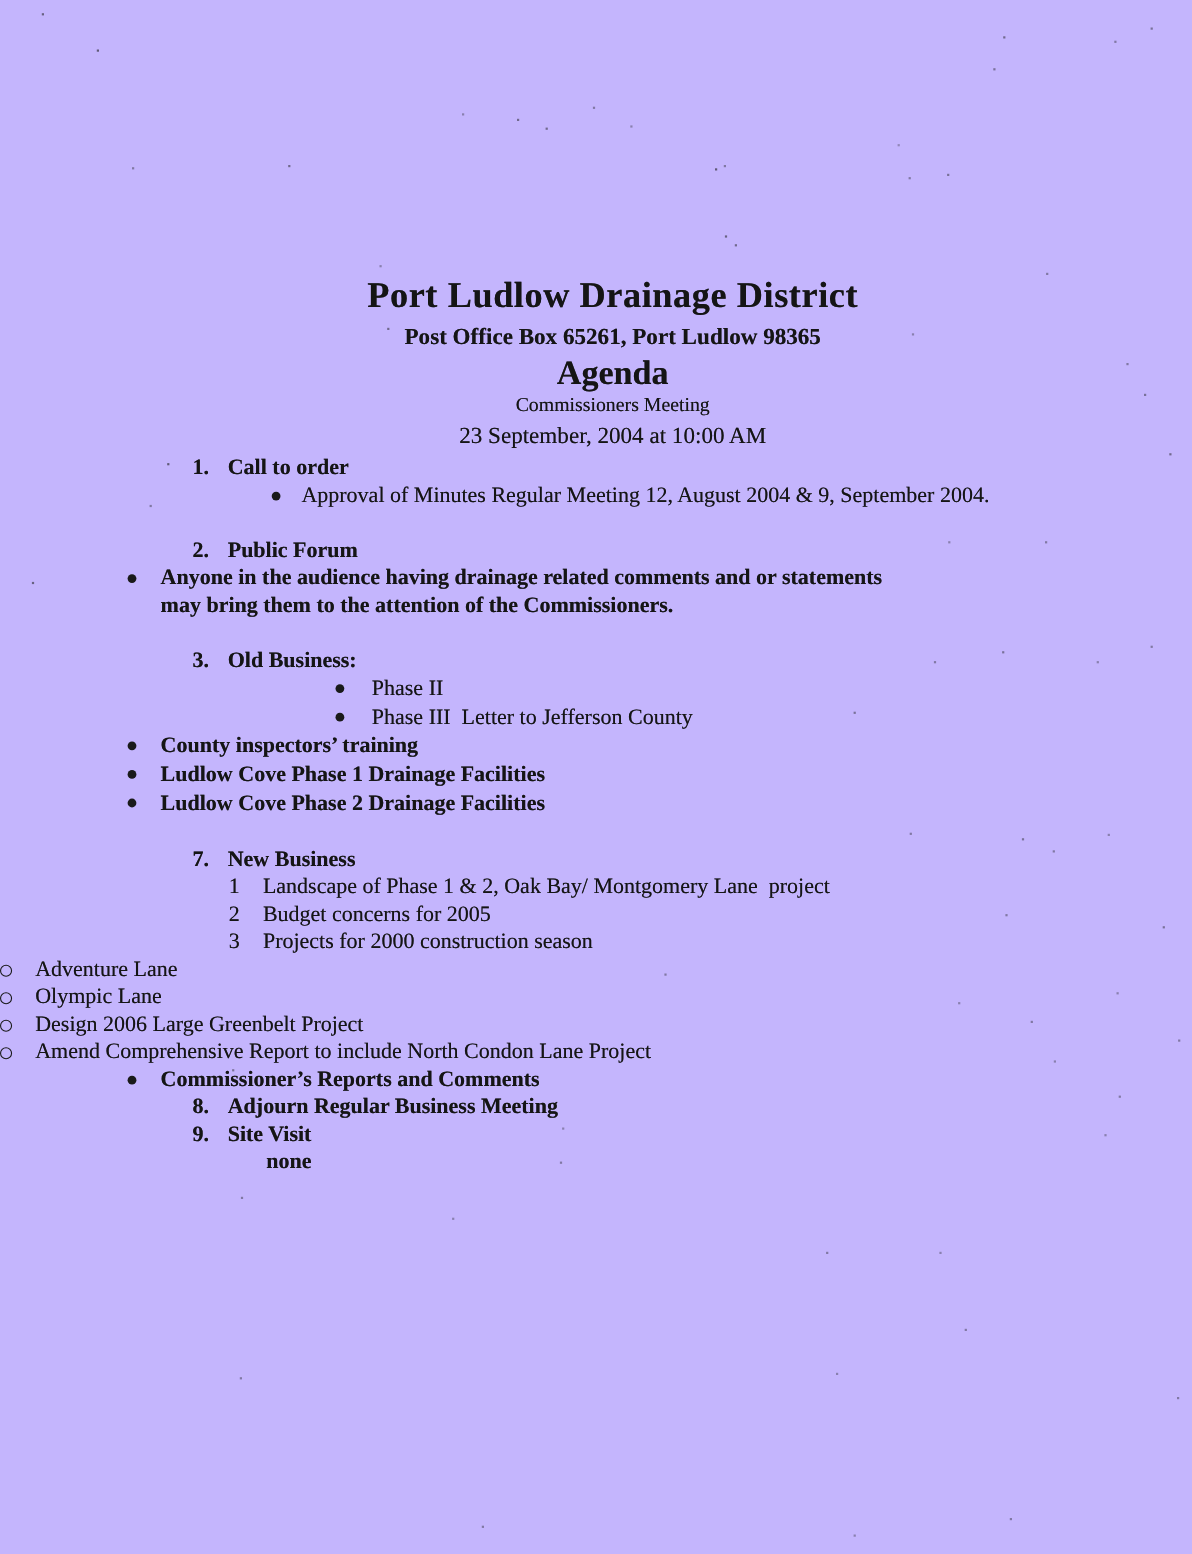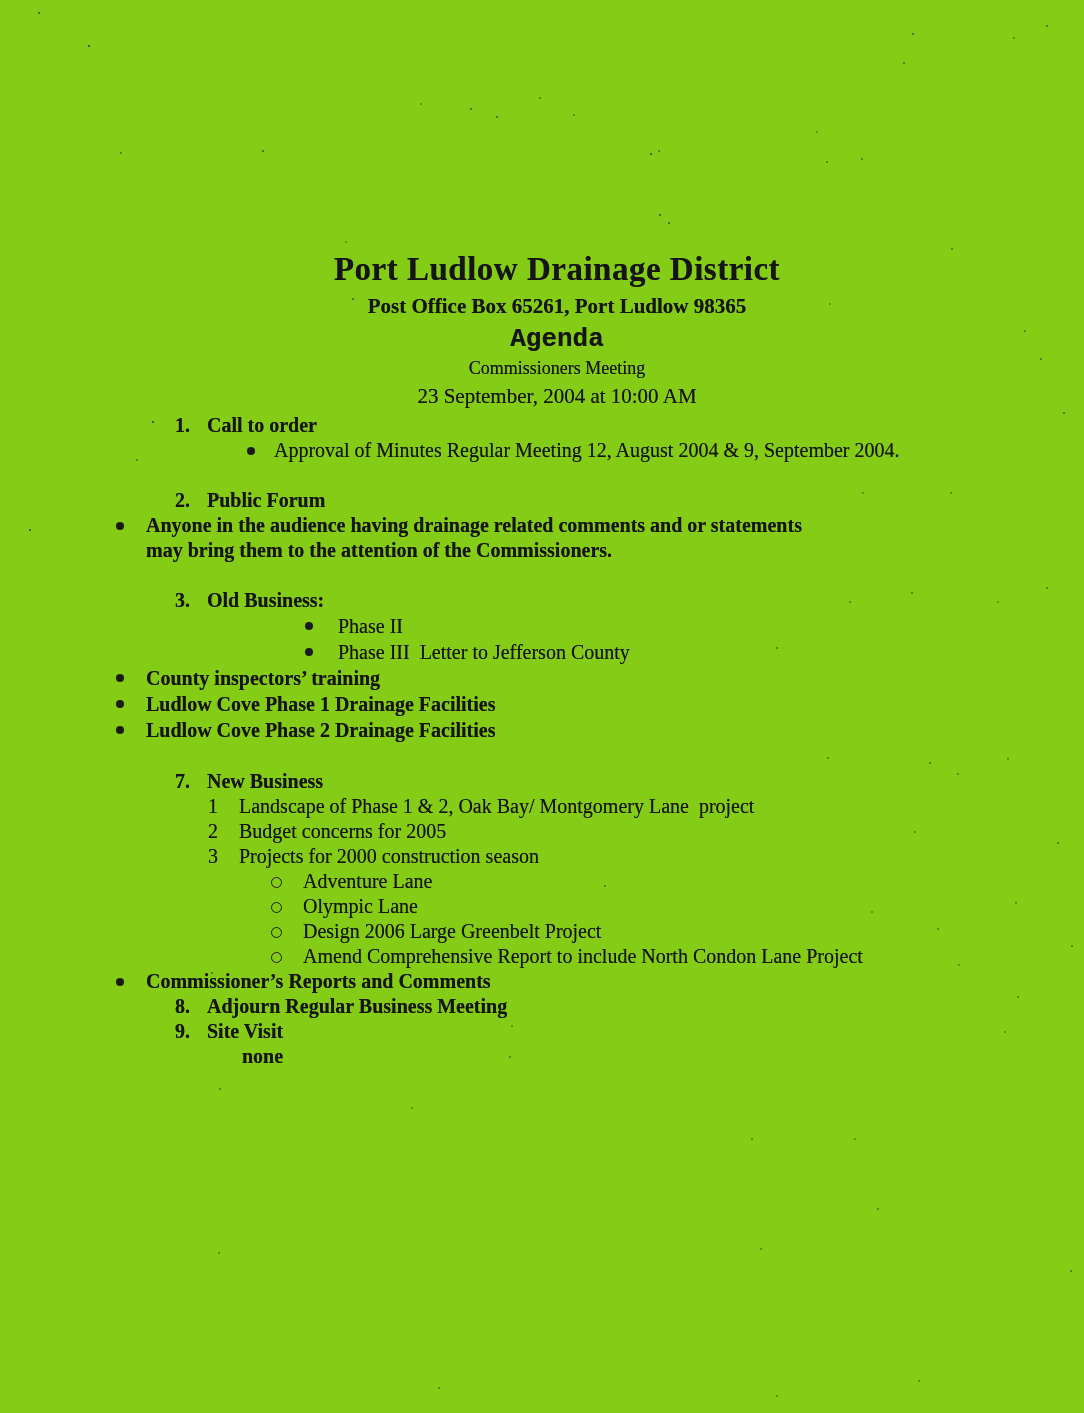--- a/index.html
+++ b/index.html
@@ -1,46 +1,46 @@
 <!DOCTYPE html>
 <html><head>
 <meta charset="utf-8">
 <style>
   html, body { margin:0; padding:0; background:#ffffff; }
   .page {
     position:relative;
     width:1084px; height:1413px;
-    background:#84cc16;
+    background:#c4b5fd;
     overflow:hidden;
     font-family:"Liberation Serif","DejaVu Serif",serif;
     color:#151515;
   }
   .txt { white-space:pre-wrap; text-shadow:0 0 0.5px rgba(25,25,25,0.65); }
 
   
   .header { padding-top:250px; margin-left:30px; text-align:center; }
   .h-title   { font-size:33px; line-height:38px; font-weight:bold; letter-spacing:0.5px; }
   .h-addr    { font-size:21px; line-height:24px; font-weight:bold; margin-top:6px; }
-  .h-agenda  { font-size:26px; line-height:30px; font-weight:bold; margin-top:6px;font-family:Liberation Mono, monospace; }
+  .h-agenda  { font-size:31px; line-height:30px; font-weight:bold; margin-top:6px; }
   .h-meeting { font-size:18px; line-height:32px; font-weight:normal; margin-top:-2px; }
   .h-date    { font-size:21px; line-height:24px; margin-top:0; }
 
   
   .doc { font-size:20px; line-height:25px; margin-top:5px; }
   .row { display:flex; align-items:flex-start; }
   .lh26 { line-height:26px; }
 
   .sec { padding-left:175px; font-weight:bold; }
   .sec .mk-num { flex:none; width:32px; }
 
   .b1a { padding-left:247px; }   .b1a .txt { margin-left:19px; }
   .b1  { padding-left:116px;font-weight:bold; }   .b1  .txt { margin-left:22px; }
   .b2  { padding-left:305px; }   .b2  .txt { margin-left:25px; }
   .n1  { padding-left:208px; }   .n1  .mk-num { flex:none; width:31px; }
-  .o2  { padding-left:271px; }   .o2  .txt { margin-left:21px; }
+  .o2  { }   .o2  .txt { margin-left:21px; }
   .none-row { padding-left:242px; font-weight:bold; }
 
   .mk-dot {
     flex:none; width:8px; height:8px; border-radius:50%;
     background:#1a1a1a; margin-top:9px;
   }
   .mk-circle {
     flex:none; width:9px; height:9px; border-radius:50%;
     border:1.5px solid #1a1a1a; margin-top:8px; background:transparent;
   }

